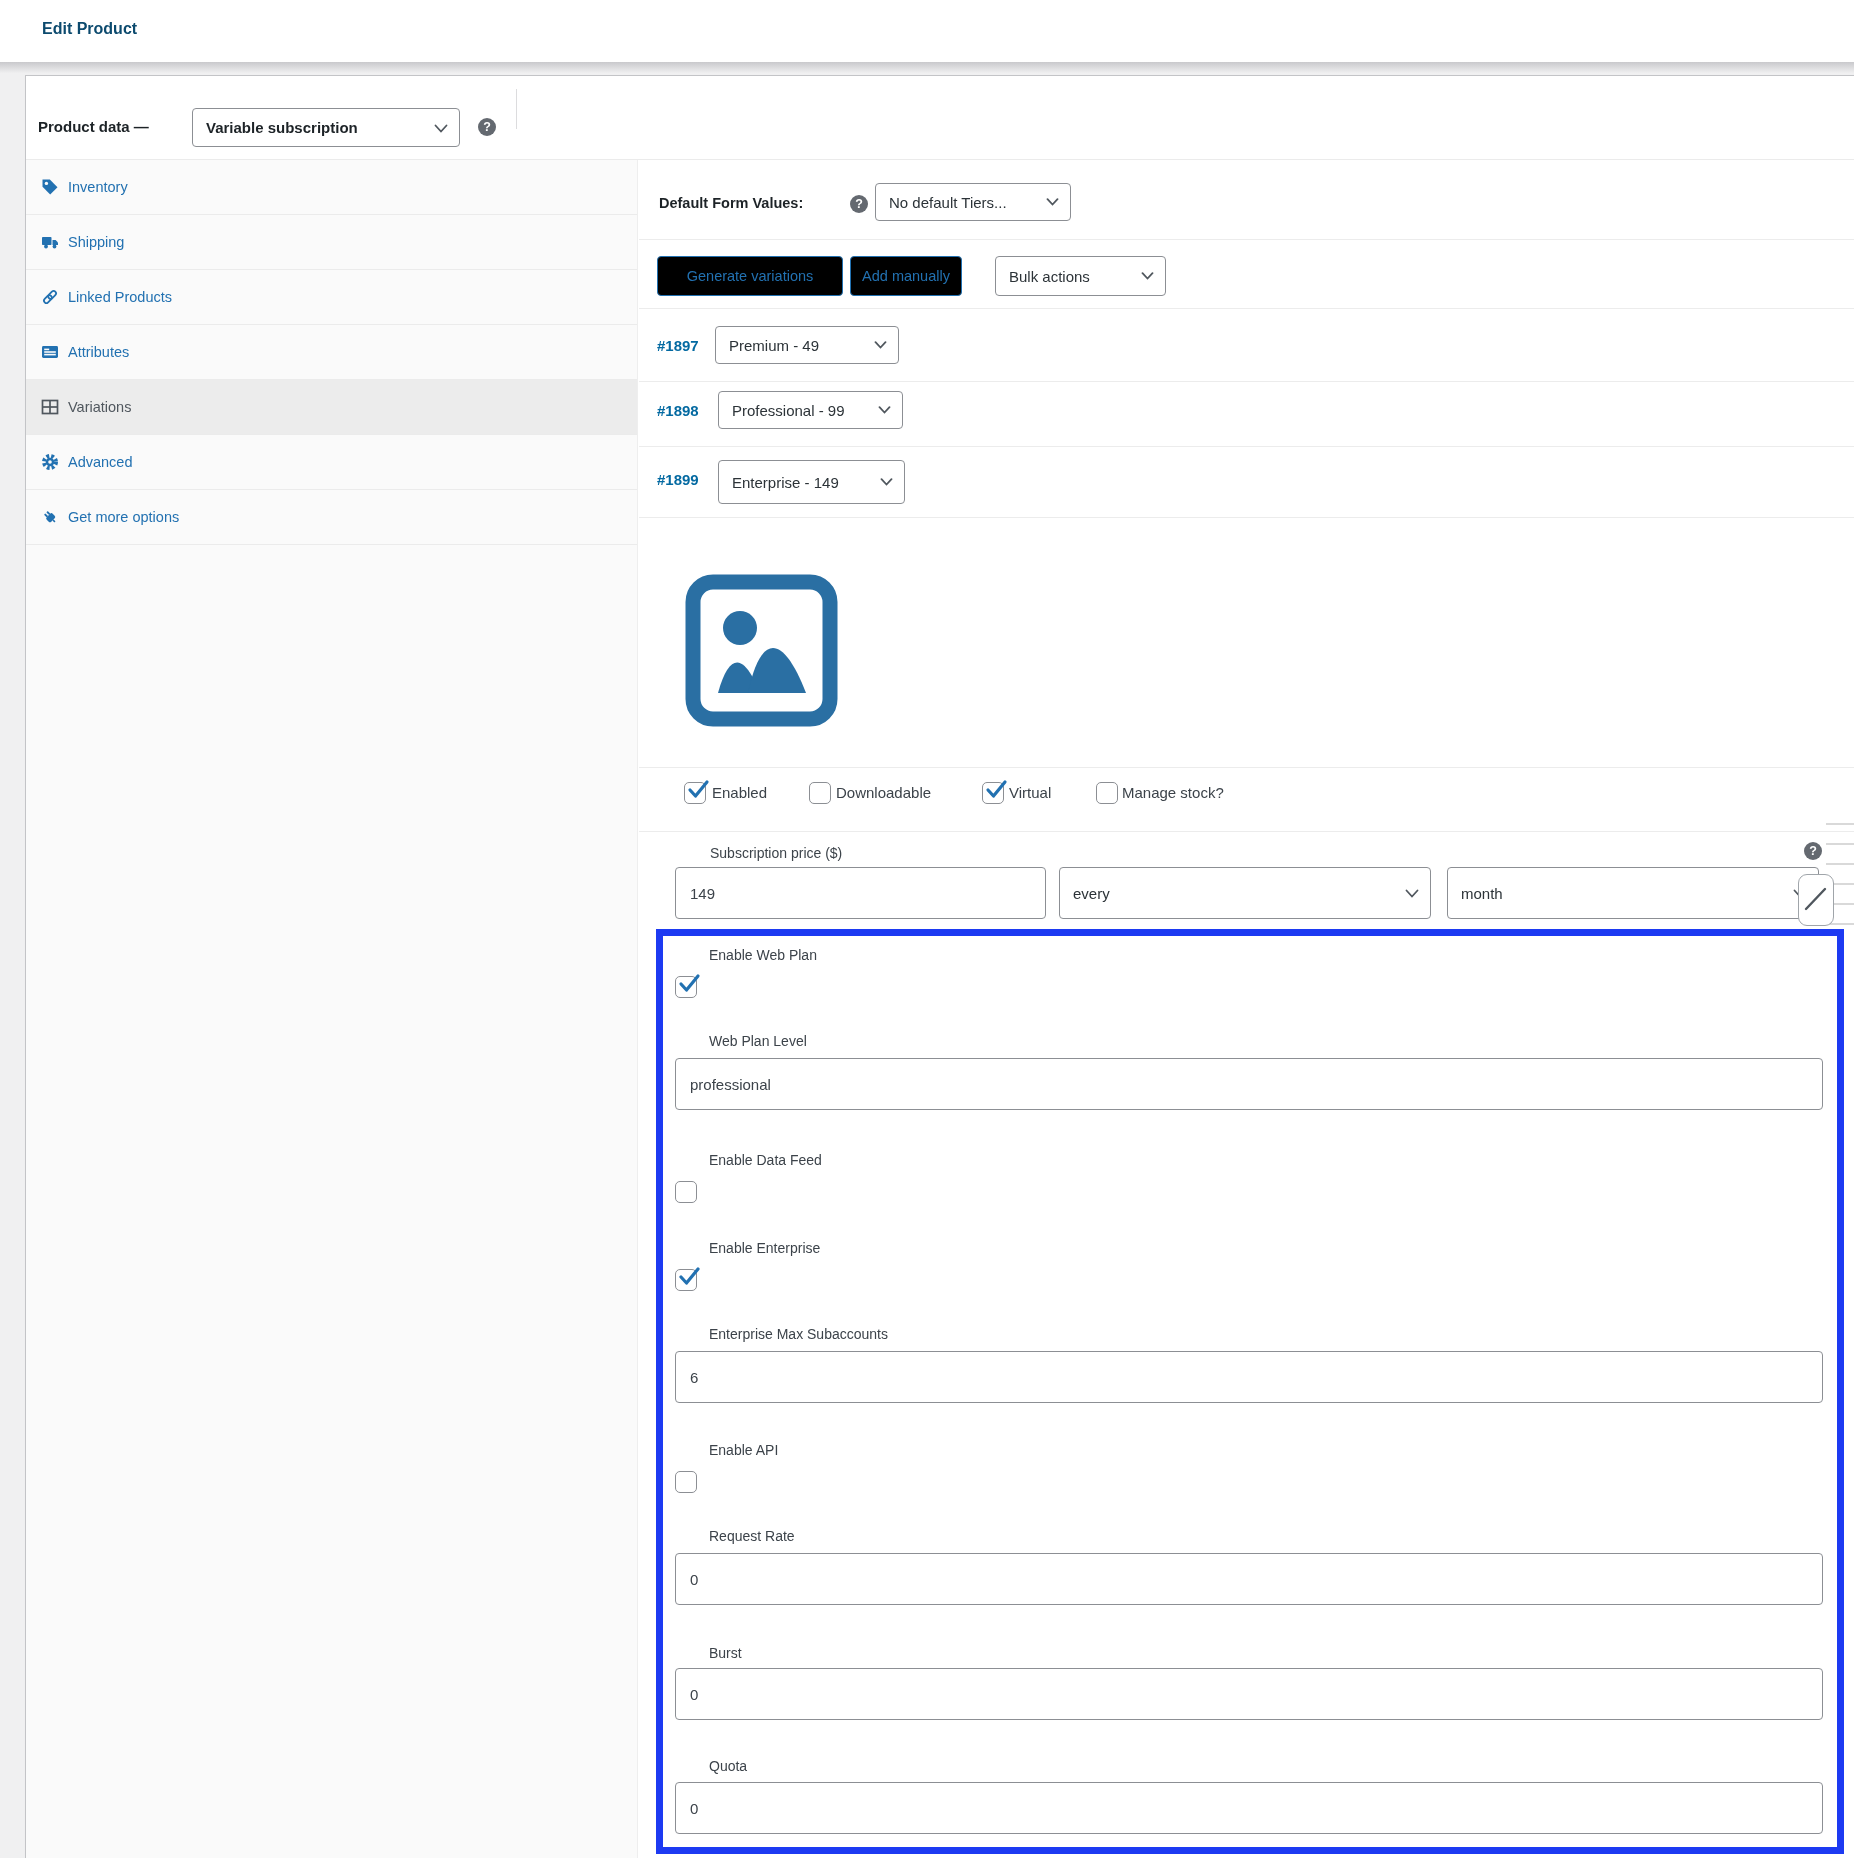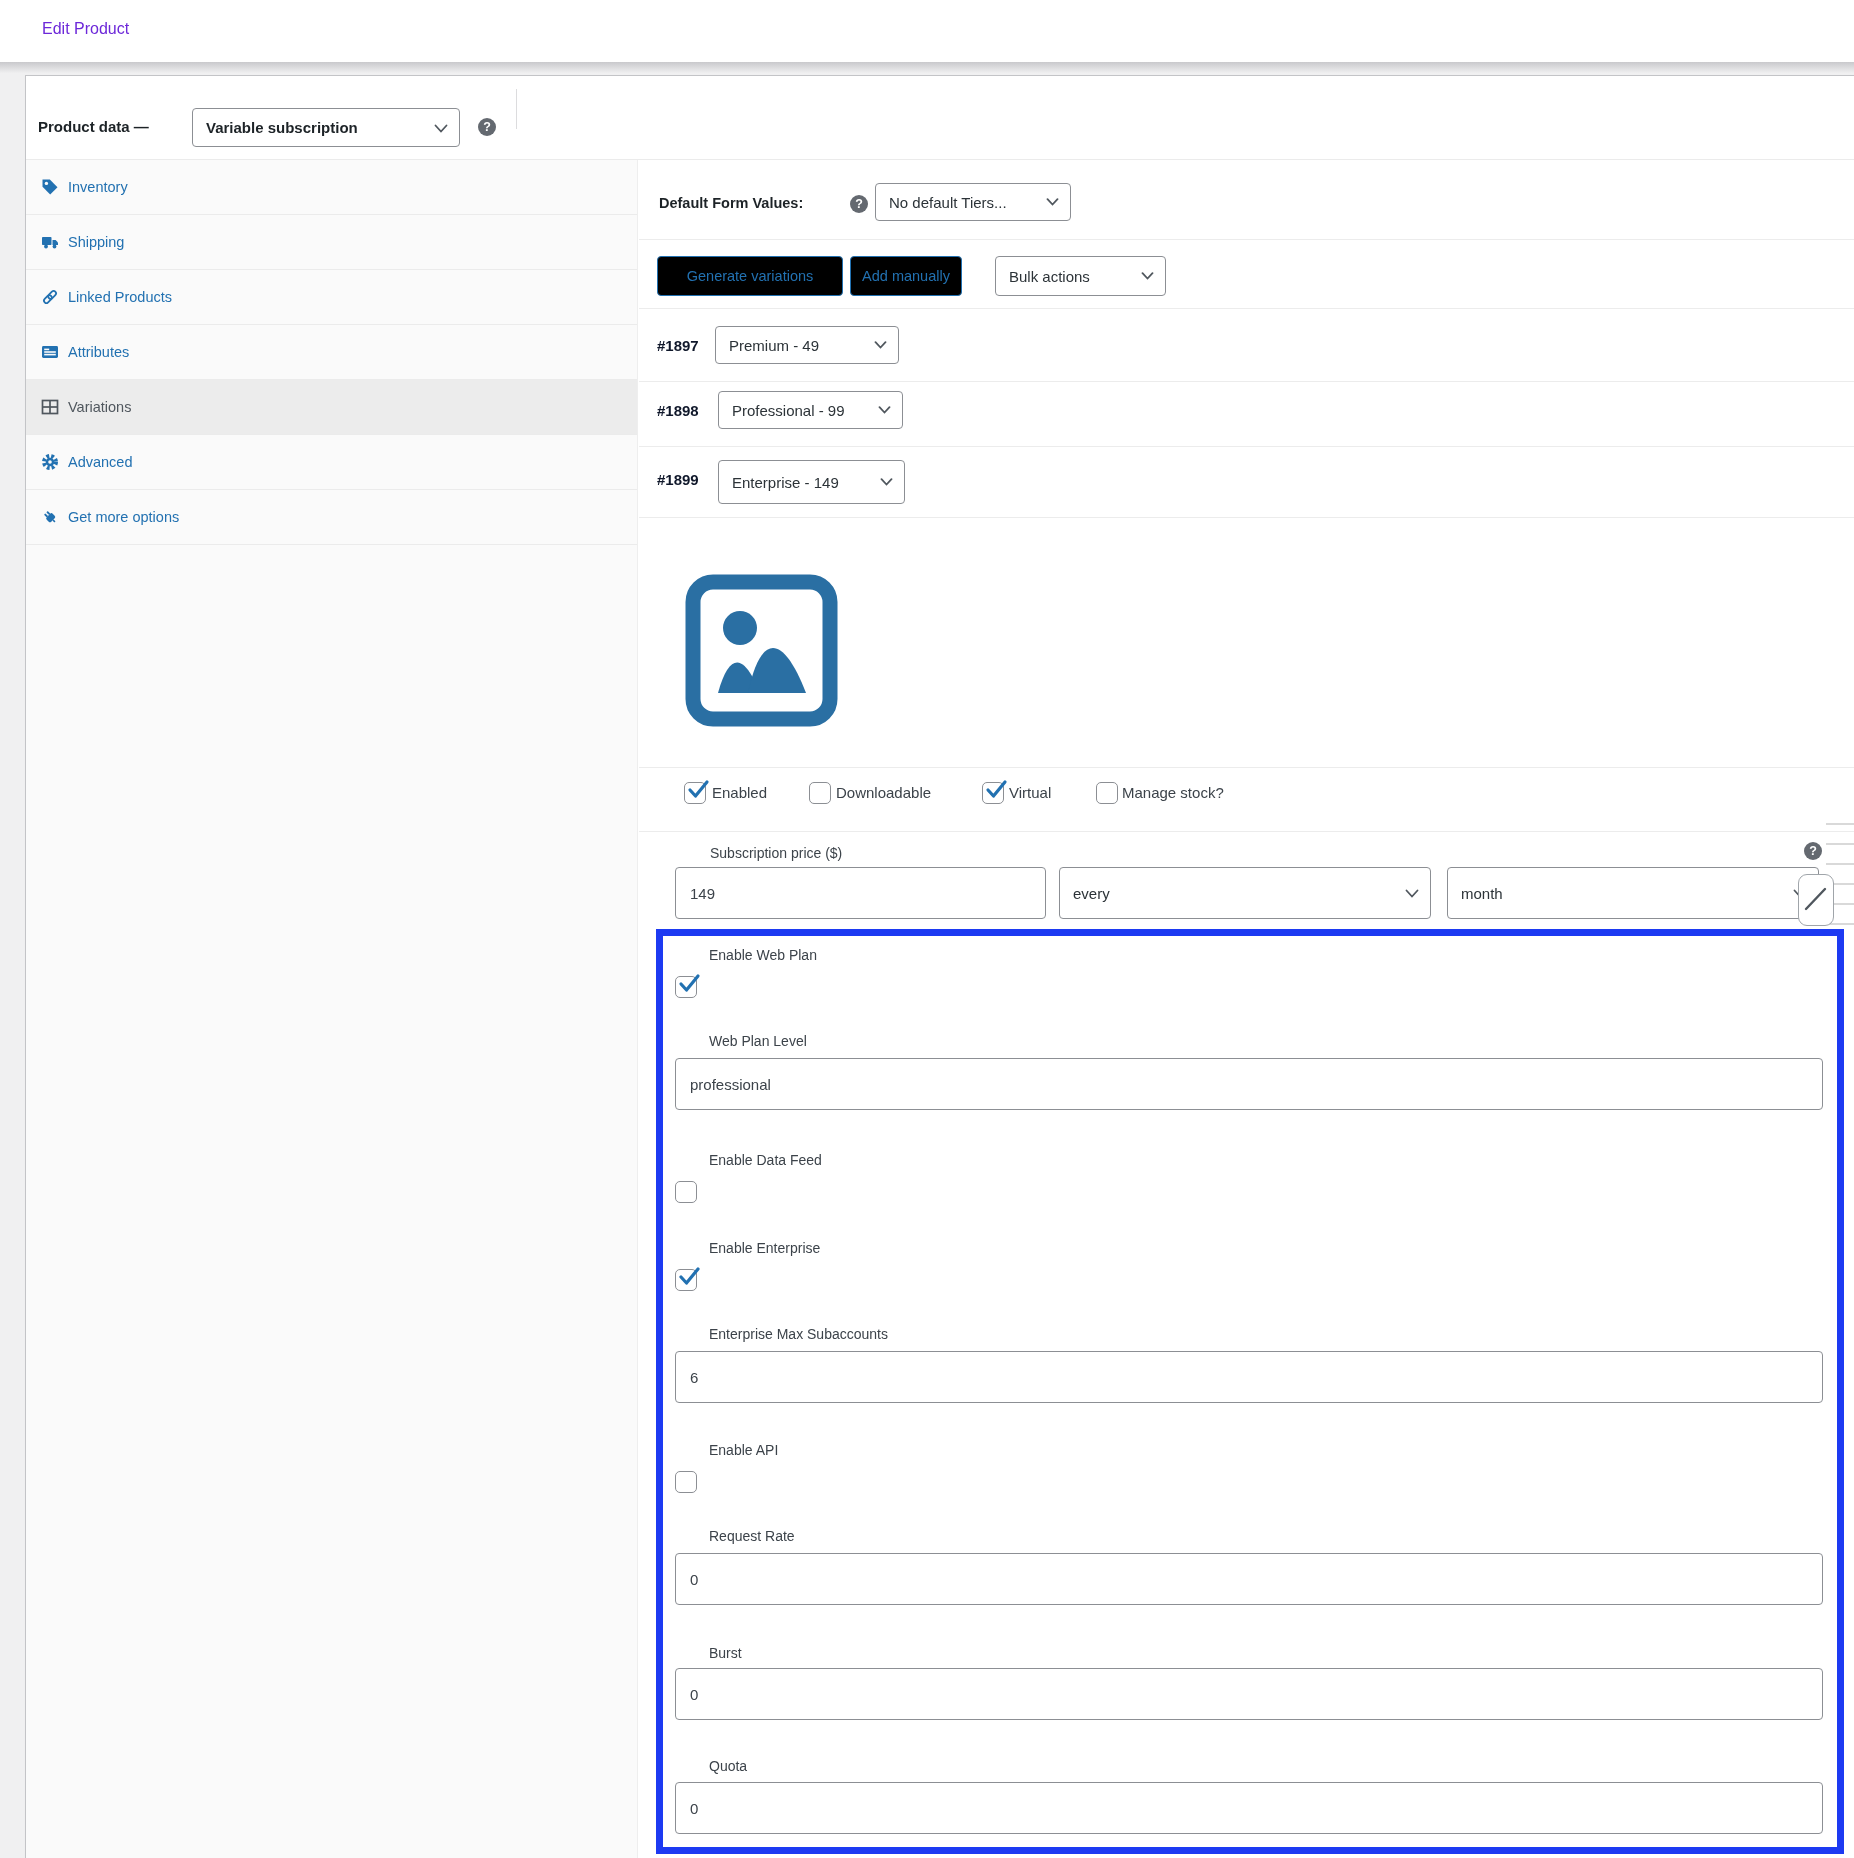--- a/index.html
+++ b/index.html
@@ -6,21 +6,21 @@
   html,body { width:1854px; height:1858px; }
   body {
     font-family: "Liberation Sans", "DejaVu Sans", sans-serif;
     background:#f0f0f1; color:#3c434a;
     -webkit-font-smoothing: antialiased;
   }
   .screen { position:relative; width:1854px; height:1858px; overflow:hidden; }
 
   
   .topbar { position:absolute; left:0; top:0; width:1854px; height:62px; background:#fff; }
-  .topbar-title { position:absolute; left:42px; top:20px; font-size:16px; font-weight:normal; color:#6d28d9; }
+  .topbar-title { position:absolute; left:42px; top:20px; font-size:16px; font-weight:bold; color:#0c4a6e; }
   .top-shadow { position:absolute; left:0; top:62px; width:1854px; height:14px;
     background:linear-gradient(#c9c9cc, #f0f0f1 80%); }
 
   
   .panel { position:absolute; left:25px; top:75px; width:1829px; height:1783px;
     background:#fff; border-left:1px solid #c3c4c7; border-top:1px solid #c3c4c7;
     box-shadow:0 1px 1px rgba(0,0,0,.04); }
 
   .panel-header { position:absolute; left:0; top:0; width:1829px; height:84px;
     border-bottom:1px solid #ebebeb; background:#fff; }
@@ -51,21 +51,21 @@
 
   
   .hr { position:absolute; left:613px; right:0; height:1px; background:#ececec; }
   .label { position:absolute; font-size:14px; color:#3c434a;margin-left:34px; }
   .bold-label { position:absolute; font-size:14.5px; font-weight:bold; color:#1d2327; }
 
   .btn { position:absolute; height:40px; display:flex; align-items:center; justify-content:center;
     background:#000000; border:1px solid #2271b1; border-radius:4px; color:#2271b1;
     font-size:14.5px; cursor:pointer; }
 
-  .var-id { position:absolute; font-size:15px; font-weight:bold; color:#0f172a; }
+  .var-id { position:absolute; font-size:15px; font-weight:bold; color:#0369a1; }
 
   
   .img-ph { position:absolute; left:658px; top:497px; width:155px; height:155px; }
 
   
   .checkbox { position:absolute; width:22px; height:22px; background:#fff;
     border:1.5px solid #8c8f94; border-radius:5px; cursor:pointer; }
   .checkbox .check { display:none; position:absolute; left:1px; top:-5px; }
   .checkbox.checked .check { display:block; }
   .cb-label { position:absolute; font-size:15px; color:#3c434a; }

